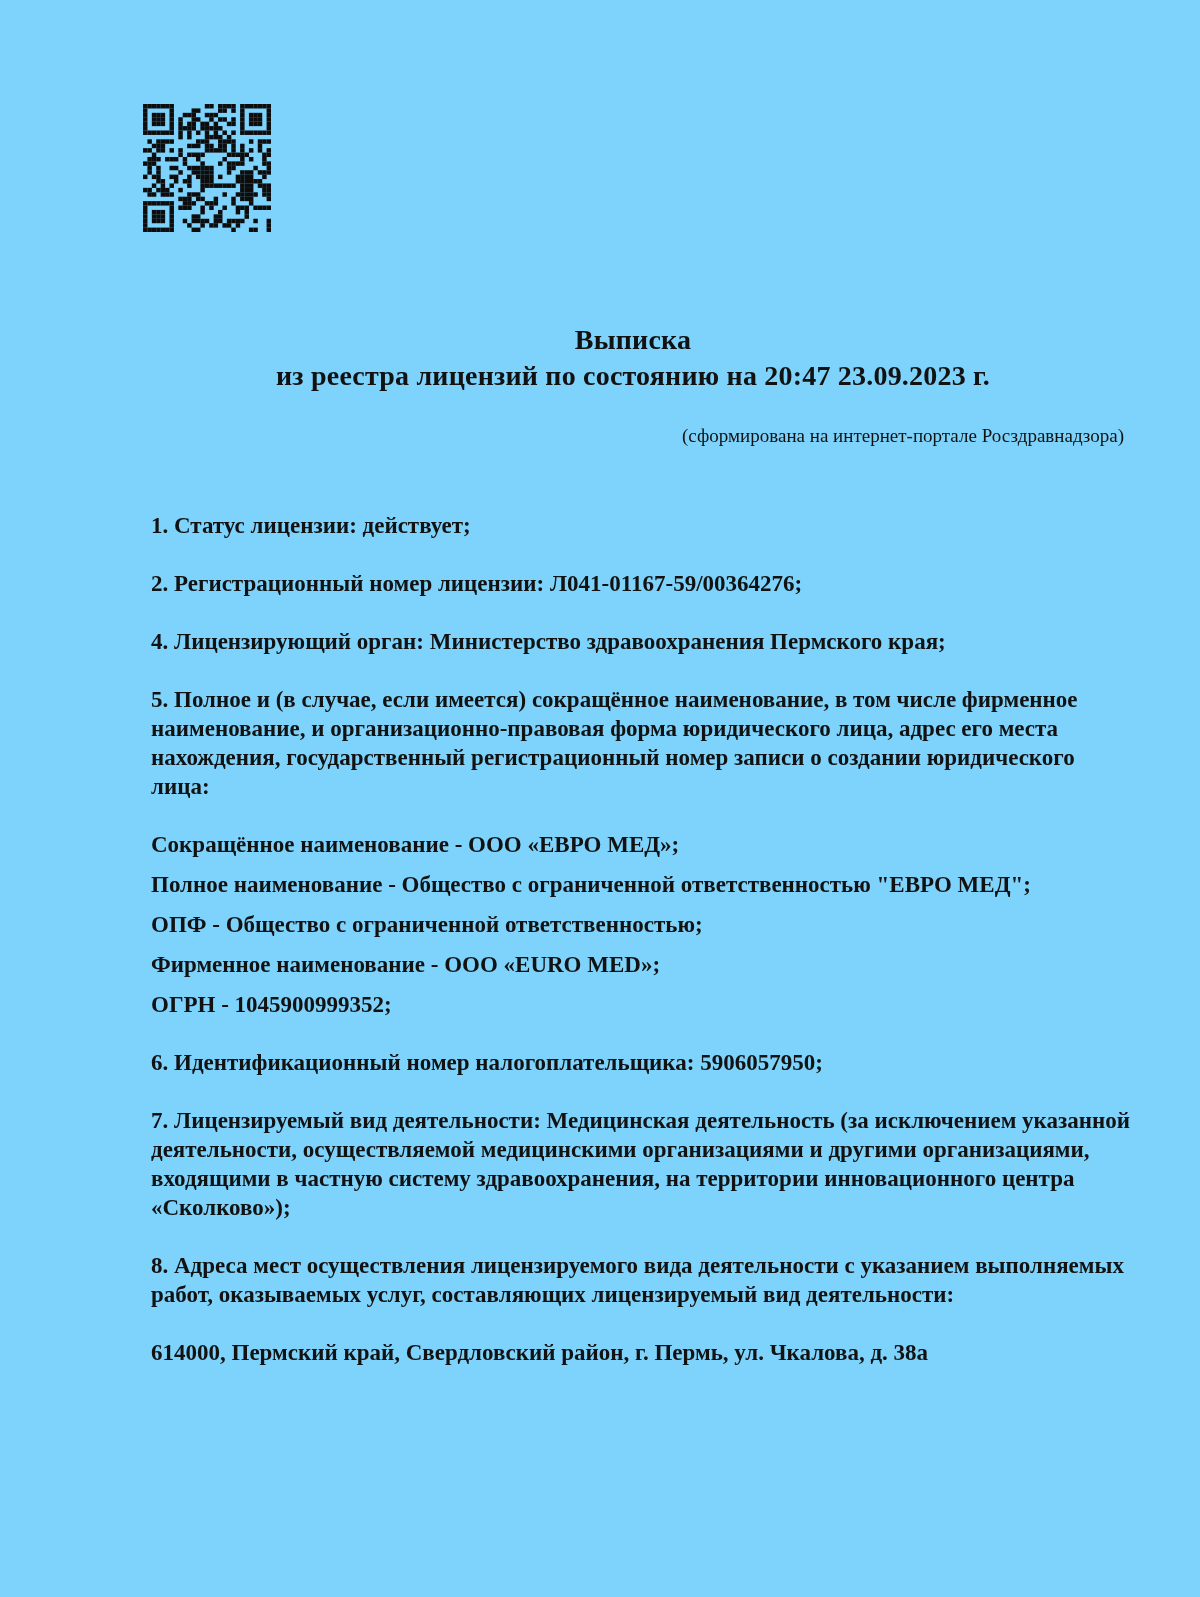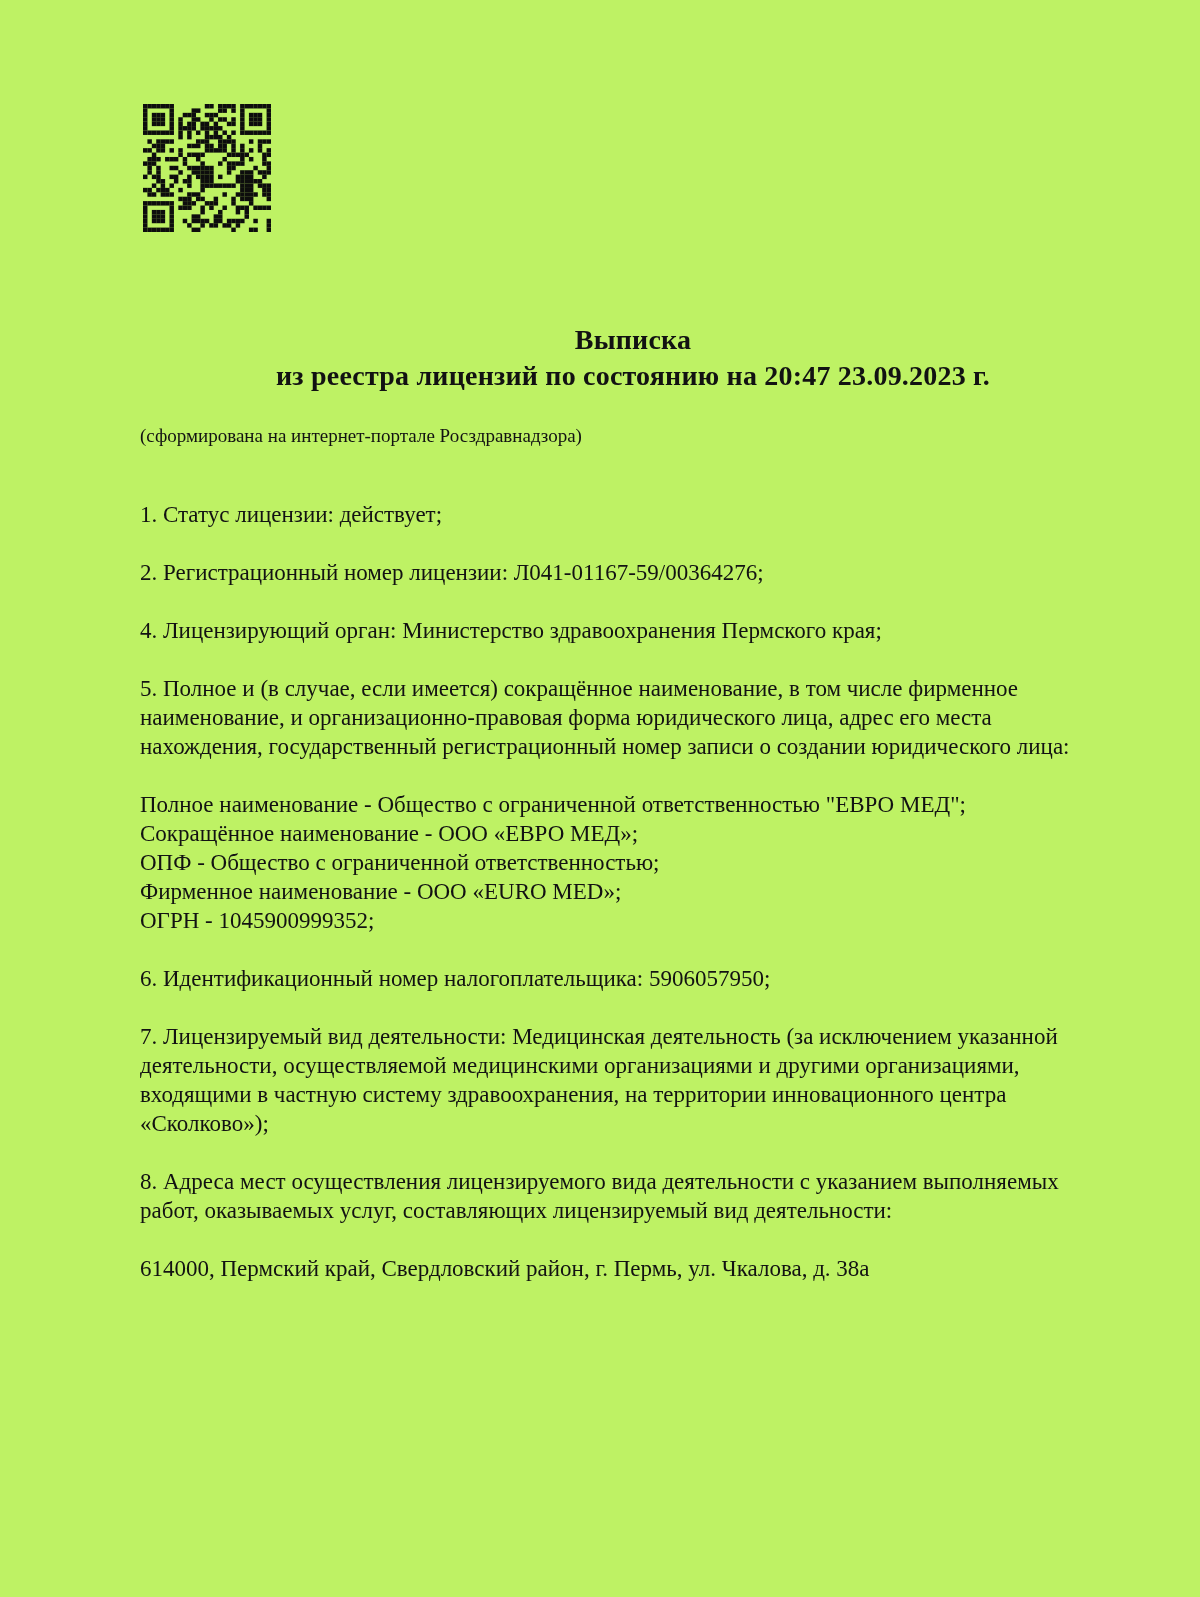--- a/index.html
+++ b/index.html
@@ -4,21 +4,21 @@
 <style>
   html, body {
     margin: 0;
     padding: 0;
     background: #ffffff;
   }
   .page {
     position: relative;
     width: 1200px;
     height: 1597px;
-    background: #bef264;
+    background: #7dd3fc;
     overflow: hidden;
     font-family: "Liberation Serif", "DejaVu Serif", serif;
     color: #121212;
   }
   .qr {
     position: absolute;
     left: 143px;
     top: 104px;
     width: 128px;
     height: 128px;
@@ -33,34 +33,36 @@
     font-weight: bold;
     font-size: 28px;
     line-height: 36px;
     letter-spacing: 0.2px;
   }
   .subtitle {
     position: absolute;
     left: 140px;
     right: 76px;
     top: 424px;
+    text-align: right;
     font-size: 19px;
     line-height: 24px;
   }
   .body {
     position: absolute;
     left: 140px;
     right: 55px;
     top: 500px;
     font-size: 23px;
     line-height: 29px;
   }
   .body p, .org-line {
-    margin: 0;
+    margin: 11px;
     white-space: pre-line;
+    font-weight: bold;
   }
   .body p { margin-bottom: 29px; }
   .org-block { margin-bottom: 29px; }
 </style>
 </head>
 <body>
 
 <div class="page">
 
   <div class="qr">
@@ -486,22 +488,22 @@
 
   <div class="body">
     <p>1. Статус лицензии: действует;</p>
     <p>2. Регистрационный номер лицензии: Л041-01167-59/00364276;</p>
     <p>4. Лицензирующий орган: Министерство здравоохранения Пермского края;</p>
     <p>5. Полное и (в случае, если имеется) сокращённое наименование, в том числе фирменное
 наименование, и организационно-правовая форма юридического лица, адрес его места
 нахождения, государственный регистрационный номер записи о создании юридического лица:</p>
 
     <div class="org-block">
+      <div class="org-line">Сокращённое наименование - ООО «ЕВРО МЕД»;</div>
       <div class="org-line">Полное наименование - Общество с ограниченной ответственностью "ЕВРО МЕД";</div>
-      <div class="org-line">Сокращённое наименование - ООО «ЕВРО МЕД»;</div>
       <div class="org-line">ОПФ - Общество с ограниченной ответственностью;</div>
       <div class="org-line">Фирменное наименование - ООО «EURO MED»;</div>
       <div class="org-line">ОГРН - 1045900999352;</div>
     </div>
 
     <p>6. Идентификационный номер налогоплательщика: 5906057950;</p>
     <p>7. Лицензируемый вид деятельности: Медицинская деятельность (за исключением указанной
 деятельности, осуществляемой медицинскими организациями и другими организациями,
 входящими в частную систему здравоохранения, на территории инновационного центра
 «Сколково»);</p>

